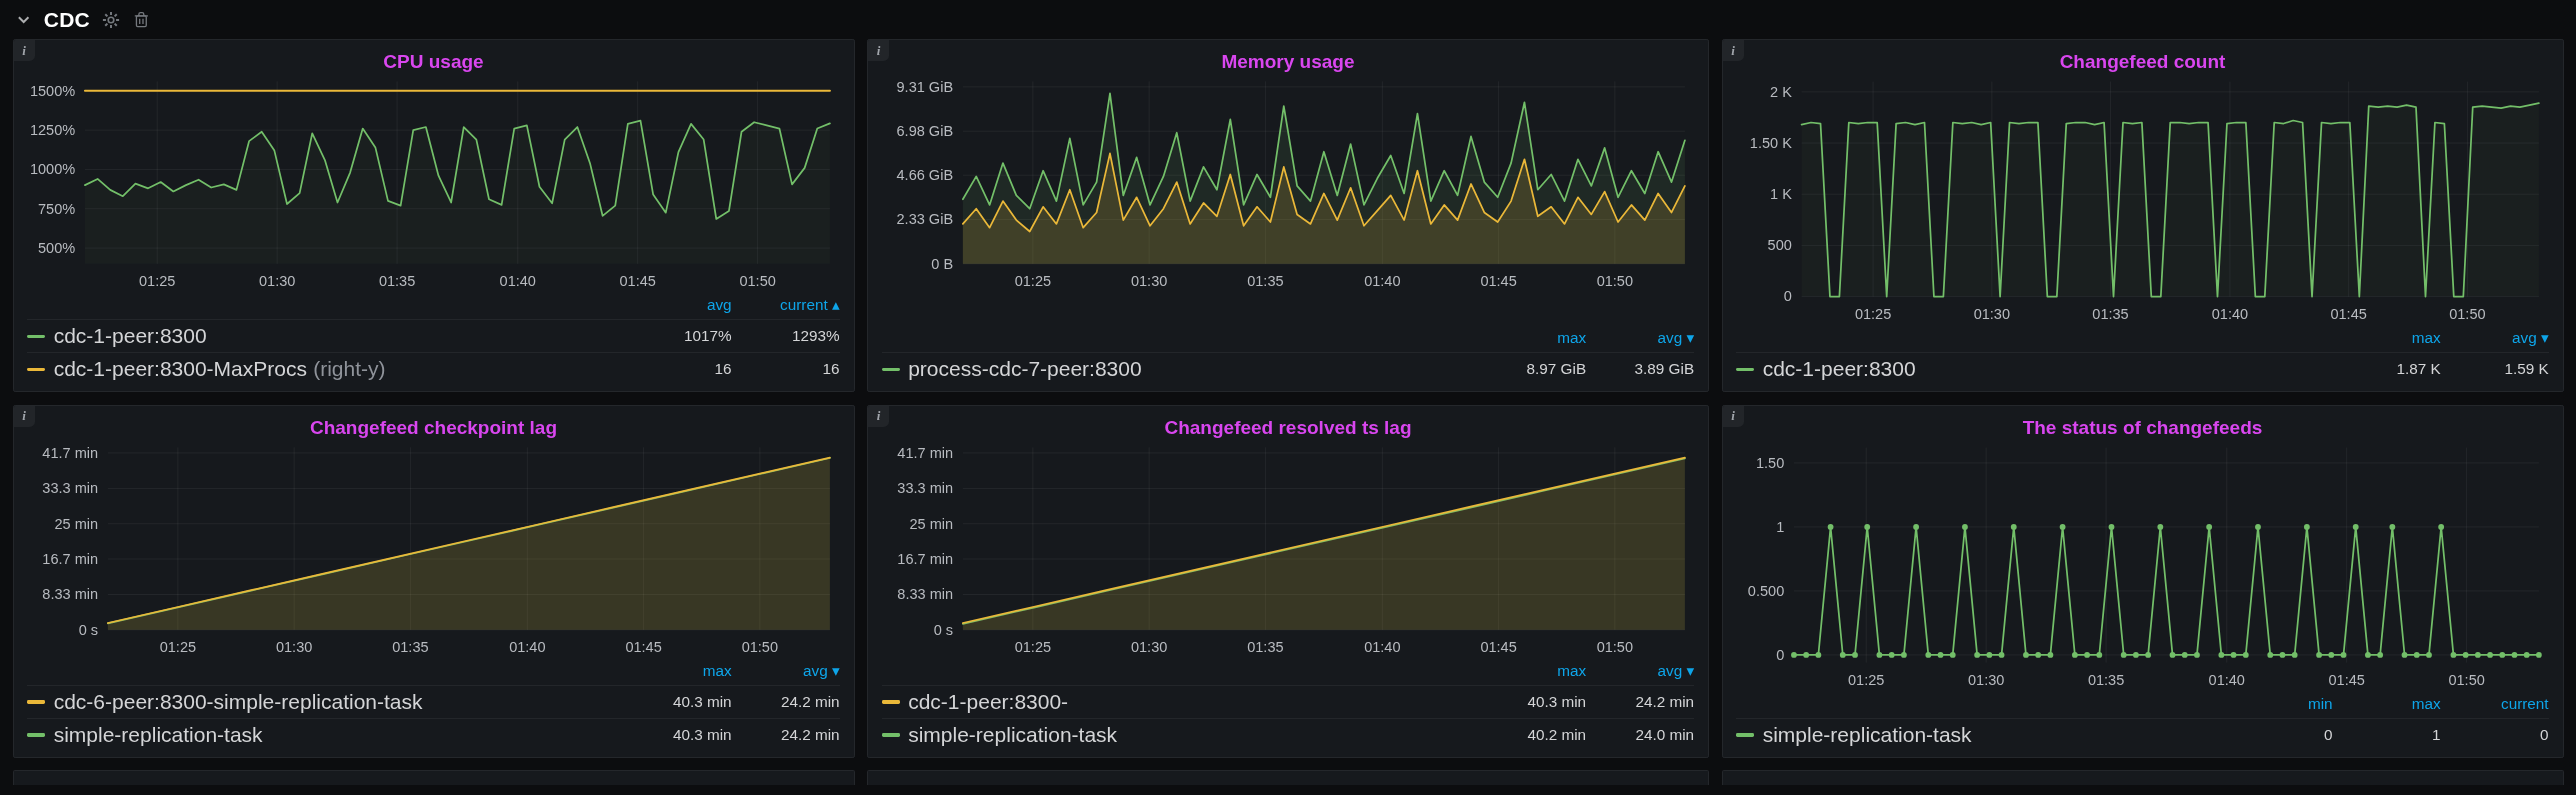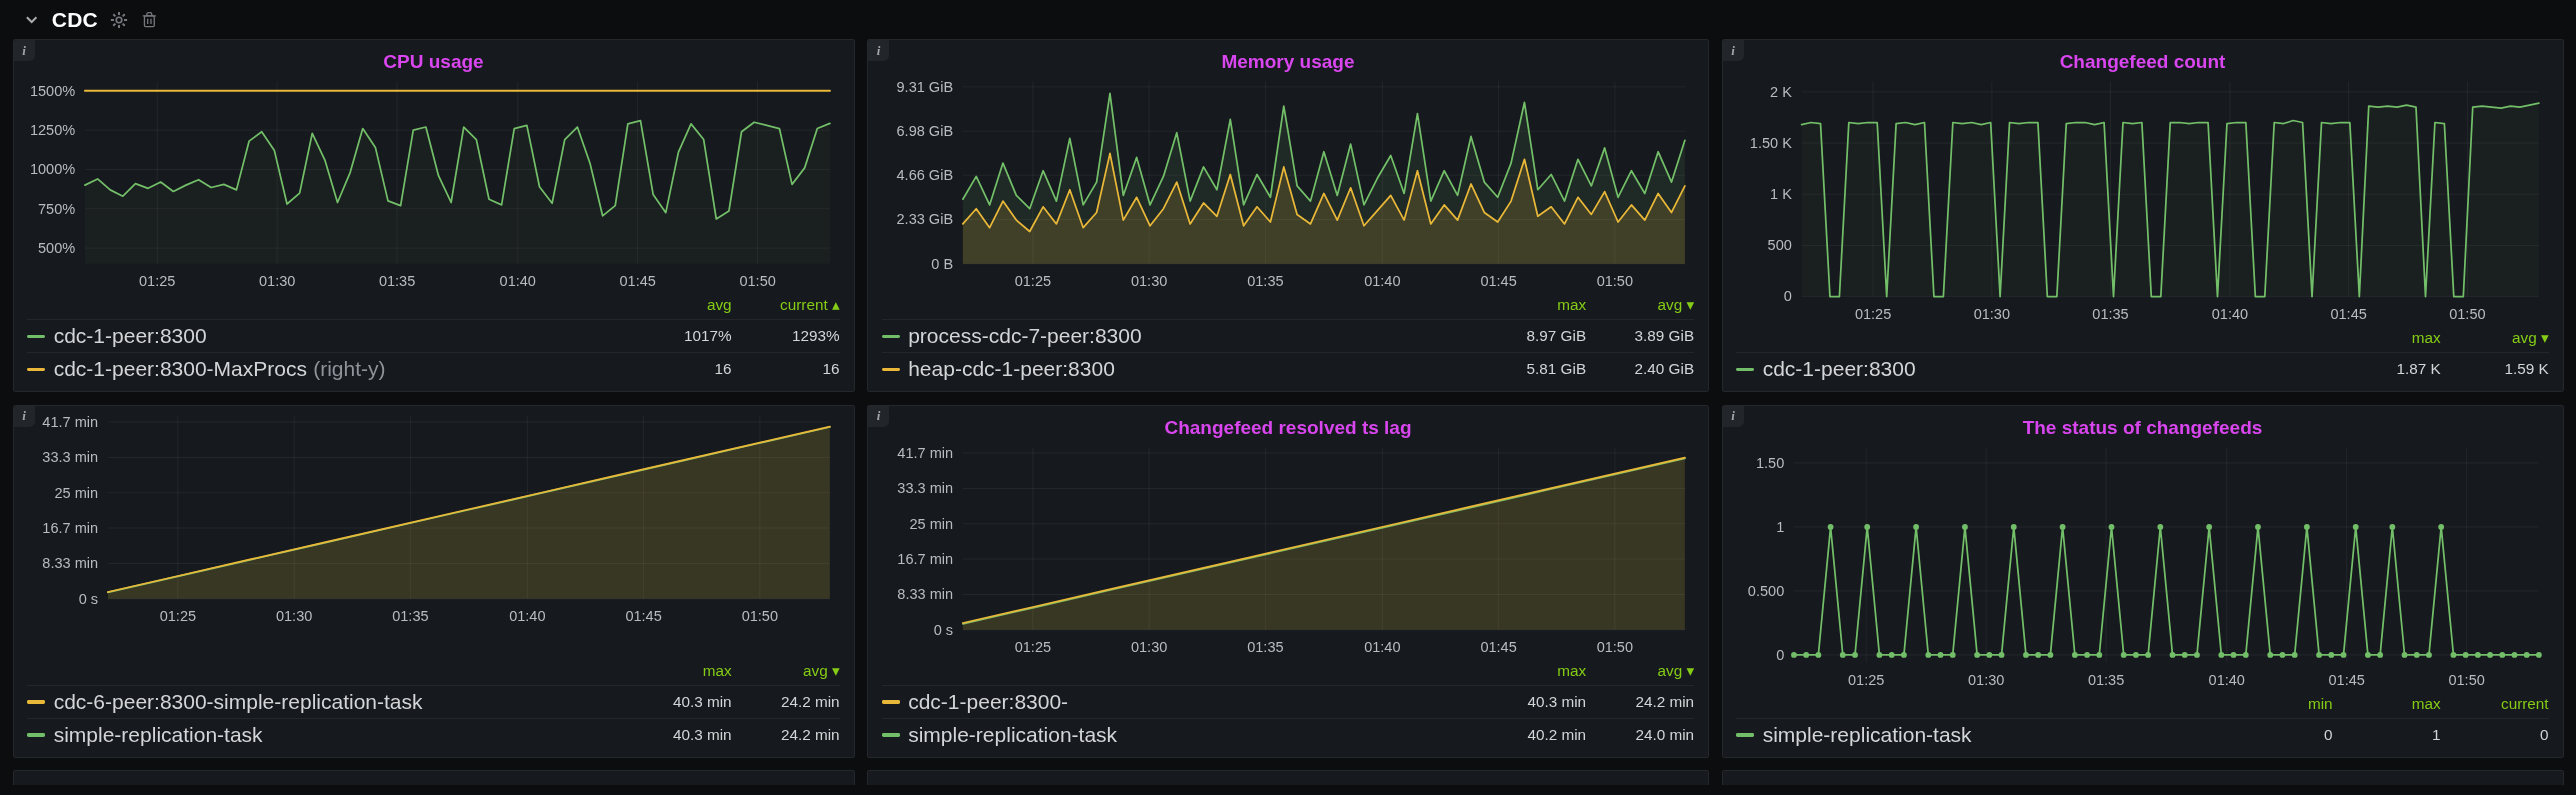--- a/index.html
+++ b/index.html
@@ -1,37 +1,37 @@
 <!DOCTYPE html>
 <html style="font-size:11px"><head>
 <meta charset="utf-8">
 <style>
   *{box-sizing:border-box;margin:0;padding:0}
   html,body{width:2576px;height:795px;overflow:hidden}
   body{background:#0c0d0f;font-family:"Liberation Sans",sans-serif;color:#d4d5d7}
-  .row-header{height:39px;display:flex;align-items:center;gap:12.5px;padding:0 24px}
+  .row-header{height:39px;display:flex;align-items:center;gap:12.5px;padding:0 16px}
   .row-title{font-size:21px;font-weight:700;color:#ffffff;letter-spacing:0.2px;cursor:pointer}
   .hicon{display:flex;align-items:center;cursor:pointer;opacity:.85}
   .grid3{display:grid;grid-template-columns:1fr 1fr 1fr;gap:12.5px;padding:0 12.5px}
   .panel{position:relative;height:353px;background:#16191d;border:0.7px solid #24272b;border-radius:2.1px;
          display:flex;flex-direction:column;padding:2.8px 12.5px 4.2px}
   .panel-title{text-align:center;font-size:19px;font-weight:600;color:#d946ef;padding:8.3px 0 0;cursor:pointer;flex:0 0 auto}
   .corner-info{position:absolute;top:0;left:0;width:21px;height:21px;background:#222529;color:#a2a6ac;
                display:flex;align-items:center;justify-content:center;border-radius:1.4px 0 5.6px 0;cursor:pointer;
                font:italic 700 13px "Liberation Serif",serif}
   .chart{flex:1 1 auto;min-height:0}
   .legend{flex:0 0 auto;padding:0 1.4px 1.4px}
   .legend-header,.legend-row{display:flex;align-items:center}
   .legend-header{height:28px}
   .legend-row{height:33px;border-top:0.7px solid rgba(255,255,255,.06);cursor:pointer}
   .swatch{display:inline-block;width:18px;height:3.5px;border-radius:1.4px;margin-right:8.3px;flex:0 0 auto}
   .lg-label{flex:1 1 auto;font-size:21px;color:#d4d5d7;display:flex;align-items:center;white-space:nowrap;overflow:hidden}
   .suffix{color:#8f939a;margin-left:6.2px}
   .lg-val{width:108px;flex:0 0 auto;text-align:right;font-size:15.3px;color:#d4d5d7}
-  .legend-header .lg-val{color:#84cc16;cursor:pointer}
+  .legend-header .lg-val{color:#0ea5e9;cursor:pointer}
   .stubs{margin-top:12.5px}
   .stub{height:15.3px;background:#16191d;border:0.7px solid #24272b;border-bottom:none;border-radius:2.1px 2.1px 0 0}
 </style>
 </head>
 <body>
 
 <div class="row-header">
   <span class="hicon">
     <svg width="15.3" height="15.3" viewBox="0 0 16 16">
         <polyline points="3,5.5 8,10.5 13,5.5" fill="none" stroke="#c9cacc" stroke-width="2"></polyline>
@@ -163,28 +163,20 @@
         <span class="lg-val">avg ▾</span>
       </div>
       <div class="legend-row">
         <span class="swatch" style="background: rgb(115, 191, 105);"></span>
         <span class="lg-label">
             <span>process-cdc-7-peer:8300</span>
           </span>
         <span class="lg-val">8.97 GiB</span>
         <span class="lg-val">3.89 GiB</span>
       </div>
-      <div class="legend-row">
-        <span class="swatch" style="background: rgb(234, 184, 57);"></span>
-        <span class="lg-label">
-            <span>heap-cdc-1-peer:8300</span>
-          </span>
-        <span class="lg-val">5.81 GiB</span>
-        <span class="lg-val">2.40 GiB</span>
-      </div>
     </div>
   </div>
 
   <div class="panel">
     <div class="corner-info">i</div>
     <div class="panel-title">Changefeed count</div>
     <div class="chart"><svg width="815" height="253" xmlns="http://www.w3.org/2000/svg" viewBox="0 0 1175 364">
           <line x1="199.1" y1="12" x2="199.1" y2="322" stroke="rgba(255,255,255,0.09)" stroke-width="1"></line>
           <line x1="370.3" y1="12" x2="370.3" y2="322" stroke="rgba(255,255,255,0.09)" stroke-width="1"></line>
           <line x1="541.4" y1="12" x2="541.4" y2="322" stroke="rgba(255,255,255,0.09)" stroke-width="1"></line>
@@ -222,20 +214,21 @@
             <span>cdc-1-peer:8300</span>
           </span>
         <span class="lg-val">1.87 K</span>
         <span class="lg-val">1.59 K</span>
       </div>
     </div>
   </div>
 
   <div class="panel">
     <div class="corner-info">i</div>
+    <div class="panel-title">Changefeed checkpoint lag</div>
     <div class="chart"><svg width="815" height="220" xmlns="http://www.w3.org/2000/svg" viewBox="0 0 1175 317">
           <line x1="219.0" y1="12" x2="219.0" y2="275" stroke="rgba(255,255,255,0.09)" stroke-width="1"></line>
           <line x1="386.6" y1="12" x2="386.6" y2="275" stroke="rgba(255,255,255,0.09)" stroke-width="1"></line>
           <line x1="554.2" y1="12" x2="554.2" y2="275" stroke="rgba(255,255,255,0.09)" stroke-width="1"></line>
           <line x1="722.8" y1="12" x2="722.8" y2="275" stroke="rgba(255,255,255,0.09)" stroke-width="1"></line>
           <line x1="890.4" y1="12" x2="890.4" y2="275" stroke="rgba(255,255,255,0.09)" stroke-width="1"></line>
           <line x1="1058.0" y1="12" x2="1058.0" y2="275" stroke="rgba(255,255,255,0.09)" stroke-width="1"></line>
           <line x1="118" y1="275.0" x2="1159" y2="275.0" stroke="rgba(255,255,255,0.09)" stroke-width="1"></line>
           <text x="104" y="282.0" text-anchor="end" font-family="Liberation Sans, sans-serif" font-size="21" fill="#b8bbc0">0 s</text>
           <line x1="118" y1="224.1" x2="1159" y2="224.1" stroke="rgba(255,255,255,0.09)" stroke-width="1"></line>

